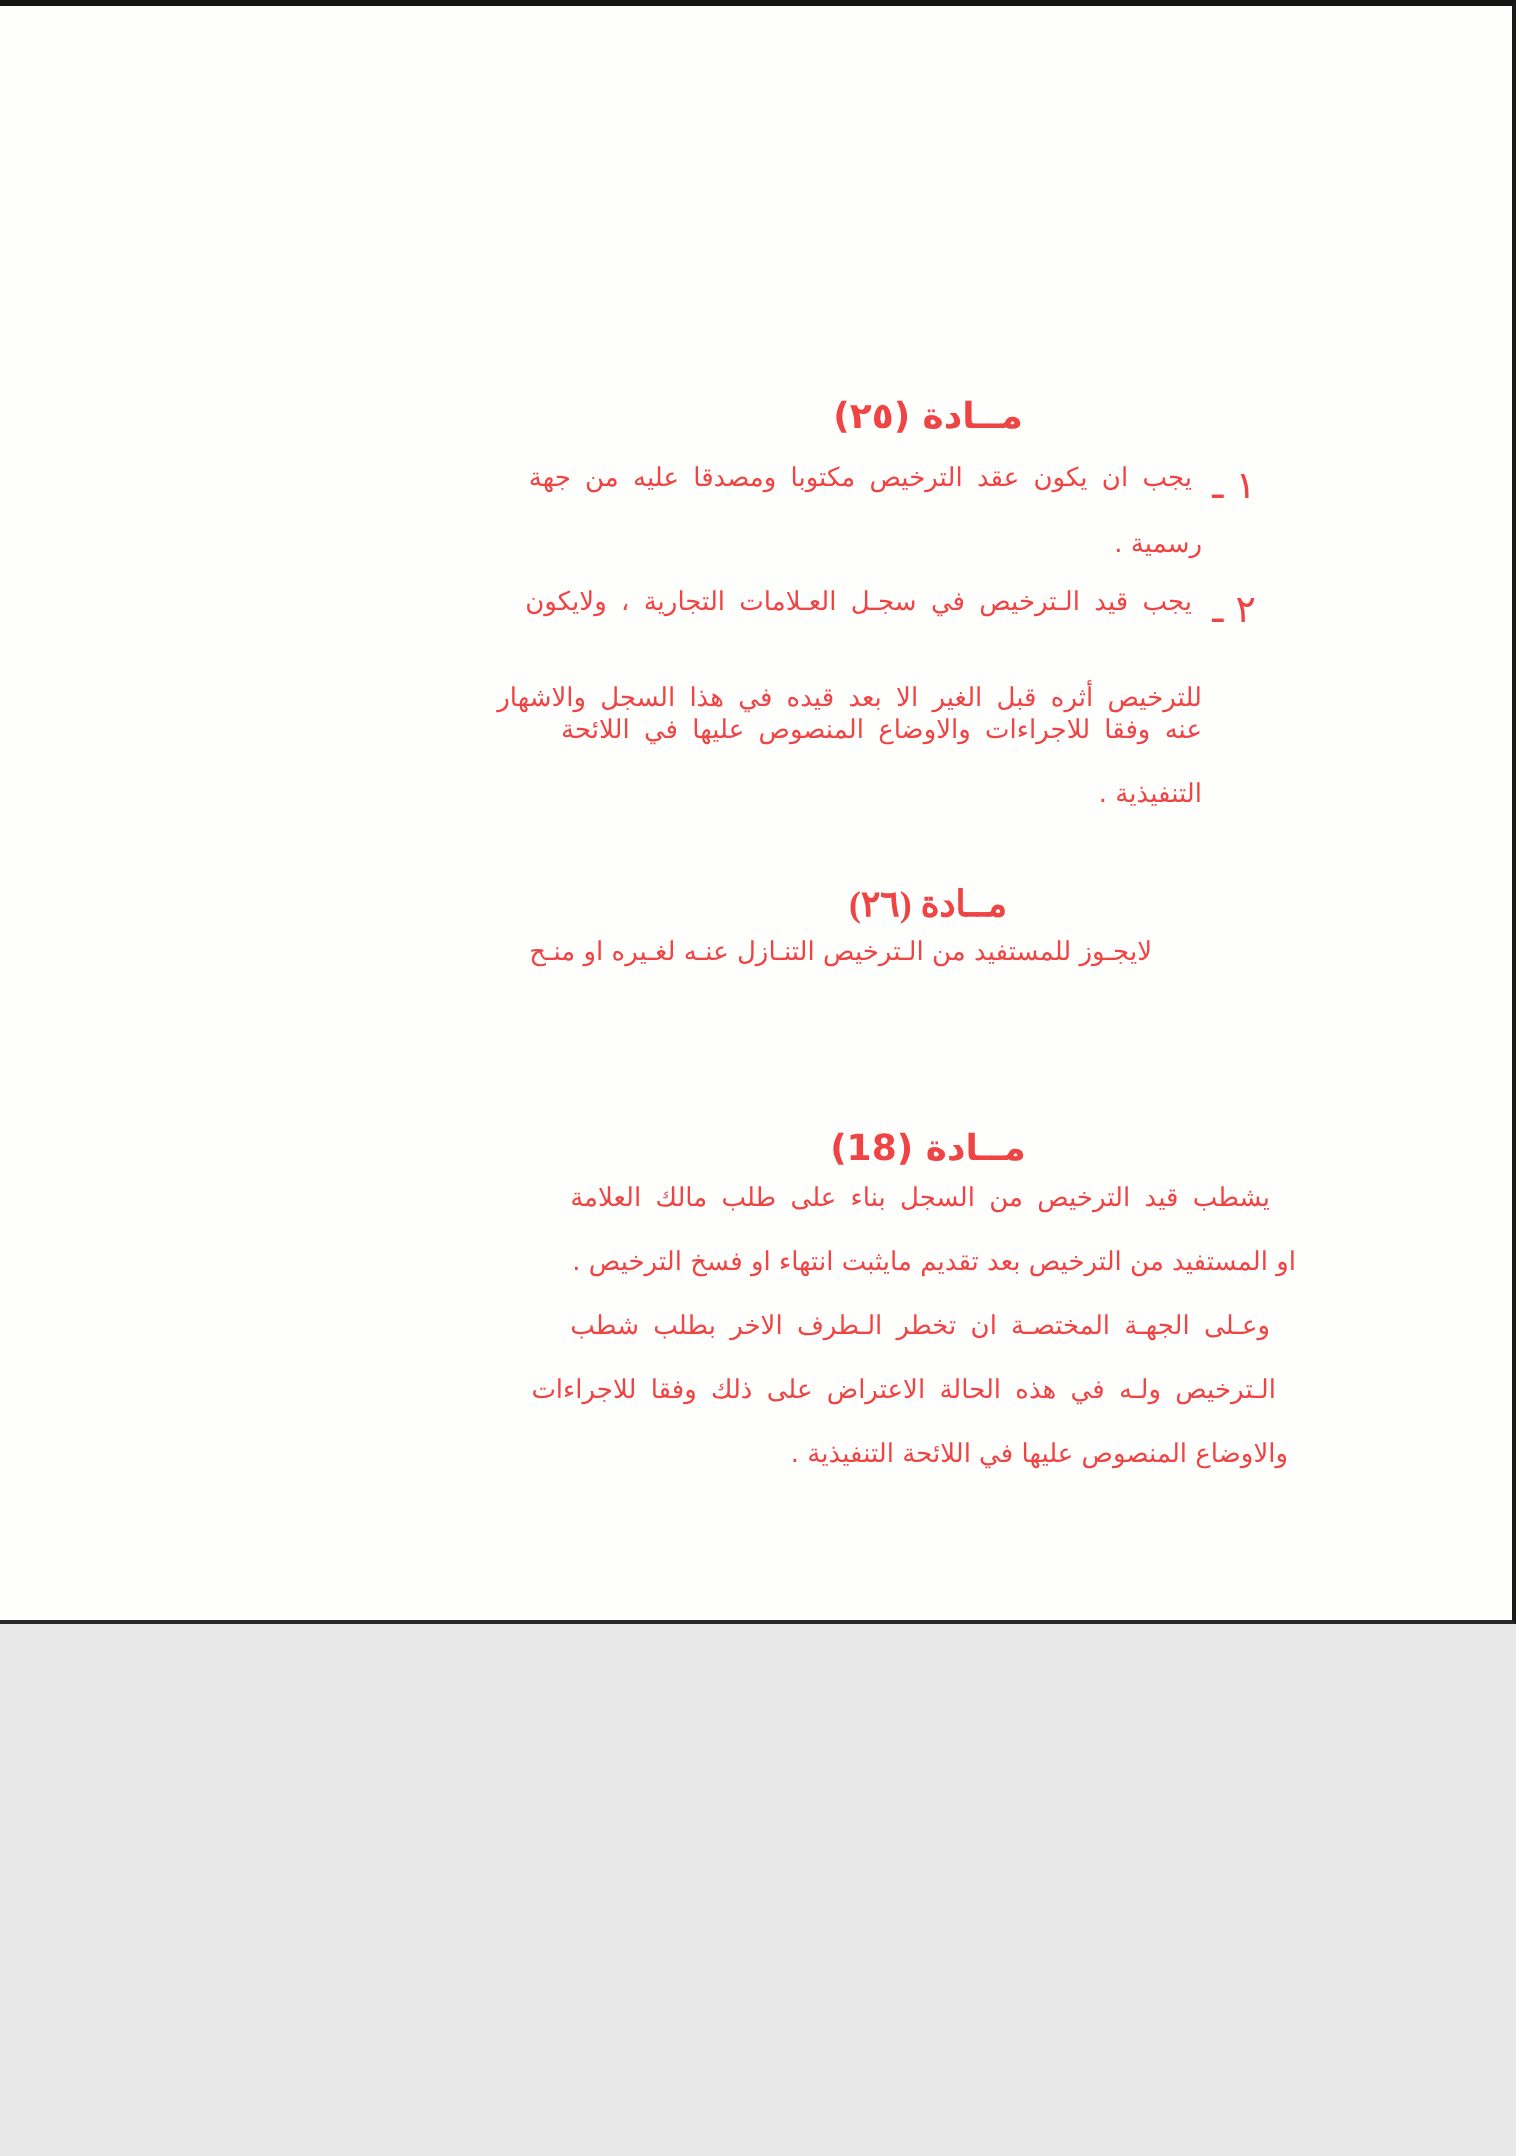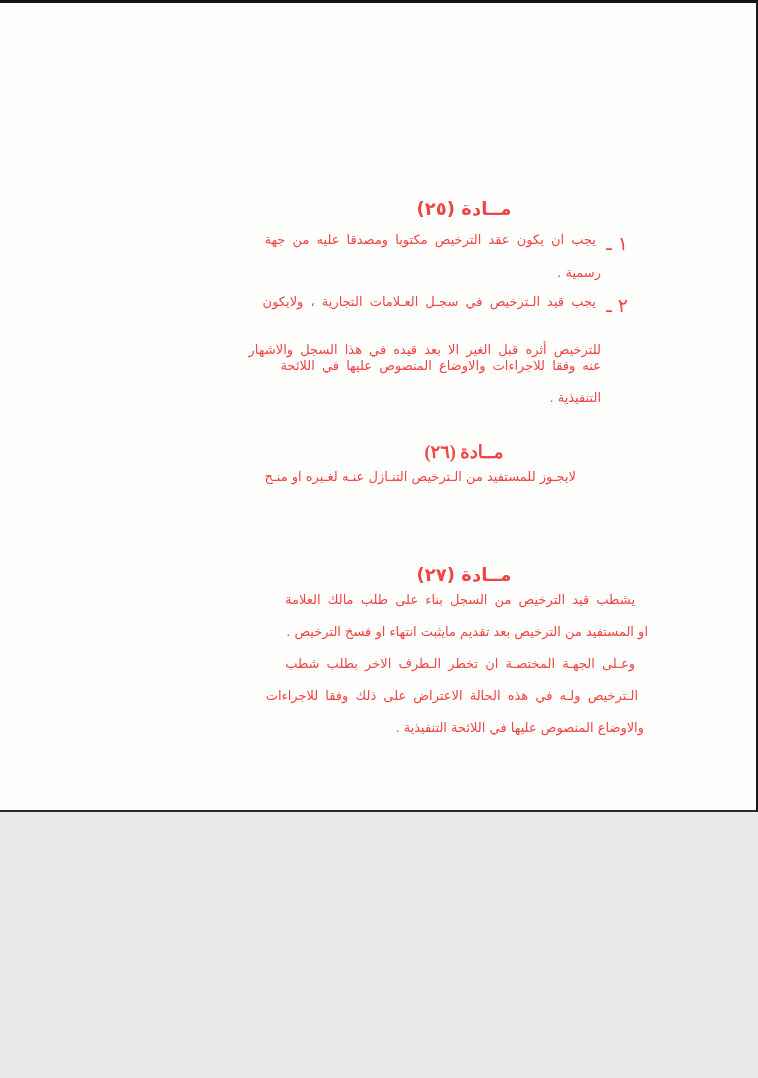--- a/index.html
+++ b/index.html
@@ -63,21 +63,21 @@
 
   <div class="marker" style="top:291px;right:128px;margin-left:48px;">٢ ـ</div>
   <div class="line just" style="top:291px;right:160px;">يجب قيد الـترخيص في سجـل العـلامات التجارية ، ولايكون</div>
   <div class="line just" style="top:323px;right:155px;margin-top:16px;">للترخيص أثره قبل الغير الا بعد قيده في هذا السجل والاشهار</div>
   <div class="line just" style="top:355px;right:155px;margin-left:31px;">عنه وفقا للاجراءات والاوضاع المنصوص عليها في اللائحة</div>
   <div class="line" style="top:387px;right:155px;">التنفيذية .</div>
 
   <div class="heading" style="top:438px;font-family:Liberation Serif, serif;">مــادة (٢٦)</div>
   <div class="line" style="top:466px;right:180px;">لايجـوز للمستفيد من الـترخيص التنـازل عنـه لغـيره او منـح</div>
 
-  <div class="heading" style="top:561px;">مــادة (٢٧)</div>
+  <div class="heading" style="top:561px;">مــادة (18)</div>
   <div class="line" style="top:621px;right:108px;">او المستفيد من الترخيص بعد تقديم مايثبت انتهاء او فسخ الترخيص .</div>
   <div class="line just" style="top:589px;right:121px;">يشطب قيد الترخيص من السجل بناء على طلب مالك العلامة</div>
   <div class="line just" style="top:653px;right:121px;">وعـلى الجهـة المختصـة ان تخطر الـطرف الاخر بطلب شطب</div>
   <div class="line just" style="top:685px;right:118px;">الـترخيص ولـه في هذه الحالة الاعتراض على ذلك وفقا للاجراءات</div>
   <div class="line" style="top:717px;right:112px;">والاوضاع المنصوص عليها في اللائحة التنفيذية .</div>
 
   <div class="pagenum">٢١</div>
 
 </div>
 

